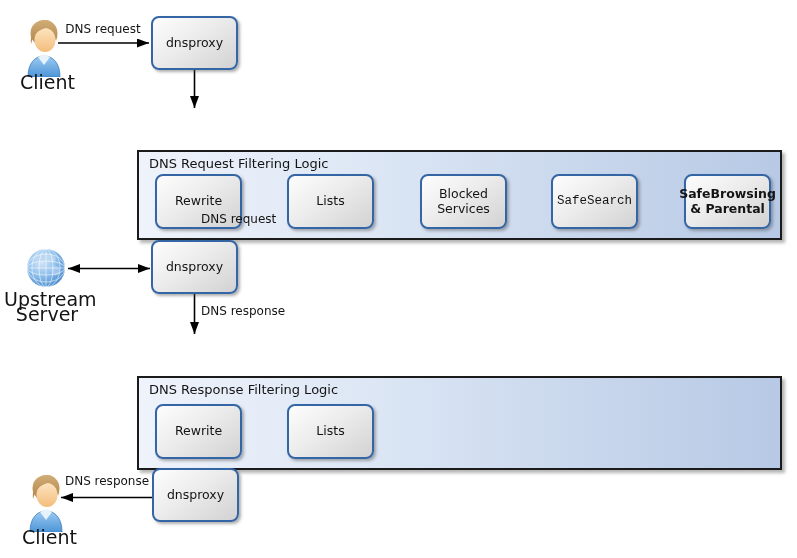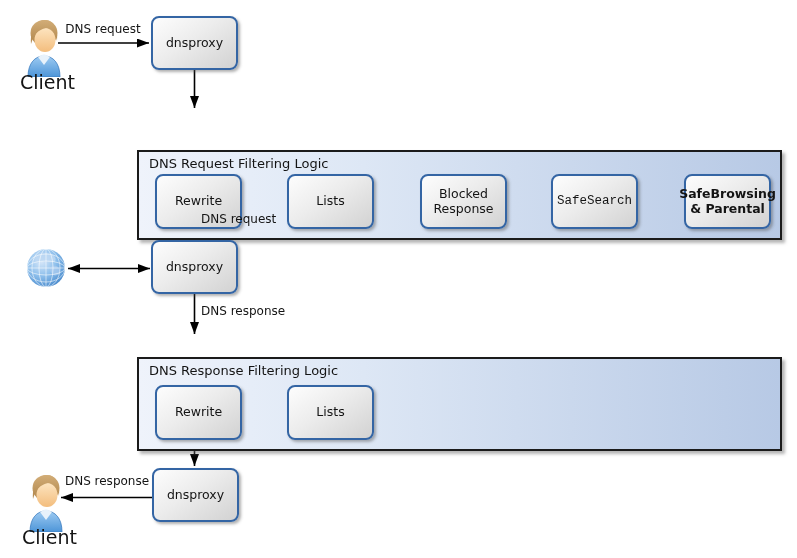--- a/index.html
+++ b/index.html
@@ -92,21 +92,21 @@
 
   <div class="container-box" style="left:137px; top:110px; width:645px; height:90px;">
     <div class="container-title">DNS Request Filtering Logic</div>
     <div class="node" style="left:16px; top:22px; width:87px; height:55px;">
       <span>Rewrite</span>
     </div>
     <div class="node" style="left:148px; top:22px; width:87px; height:55px;">
       <span>Lists</span>
     </div>
     <div class="node" style="left:281px; top:22px; width:87px; height:55px;">
-      <span>Blocked Response</span>
+      <span>Blocked Services</span>
     </div>
     <div class="node" style="left:412px; top:22px; width:87px; height:55px;font-family:Liberation Mono, monospace;">
       <span>SafeSearch</span>
     </div>
     <div class="node" style="left:545px; top:22px; width:87px; height:55px;font-weight:bold;">
       <span>SafeBrowsing &amp; Parental</span>
     </div>
   </div>
 
   <div class="edge-label" style="left:201px; top:212px;">DNS request</div>
@@ -128,28 +128,30 @@
       <g stroke="#ffffff" stroke-opacity="0.55" stroke-width="1" fill="none">
         <ellipse cx="20" cy="20" rx="7" ry="19"></ellipse>
         <ellipse cx="20" cy="20" rx="14" ry="19"></ellipse>
         <line x1="20" y1="1" x2="20" y2="39"></line>
         <ellipse cx="20" cy="20" rx="19" ry="7"></ellipse>
         <ellipse cx="20" cy="20" rx="19" ry="14"></ellipse>
         <line x1="1" y1="20" x2="39" y2="20"></line>
       </g>
     </svg>
   </div>
+  <div class="icon-label pre" style="left:4px; top:292px; width:86px;">Upstream
+Server</div>
 
   <div class="node" style="left:151px; top:240px; width:87px; height:54px;">
     <span>dnsproxy</span>
   </div>
 
   <div class="edge-label" style="left:201px; top:304px;">DNS response</div>
 
-  <div class="container-box" style="left:137px; top:317px; width:645px; height:94px;">
+  <div class="container-box" style="left:137px; top:336px; width:645px; height:94px;">
     <div class="container-title">DNS Response Filtering Logic</div>
     <div class="node" style="left:16px; top:26px; width:87px; height:55px;">
       <span>Rewrite</span>
     </div>
     <div class="node" style="left:148px; top:26px; width:87px; height:55px;">
       <span>Lists</span>
     </div>
   </div>
 
   <div class="node" style="left:152px; top:468px; width:87px; height:54px;">

